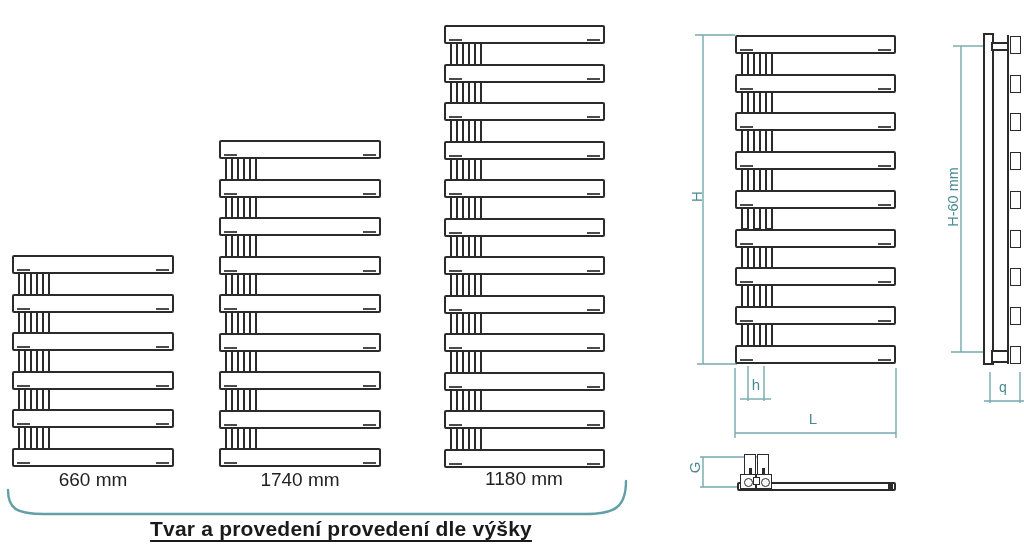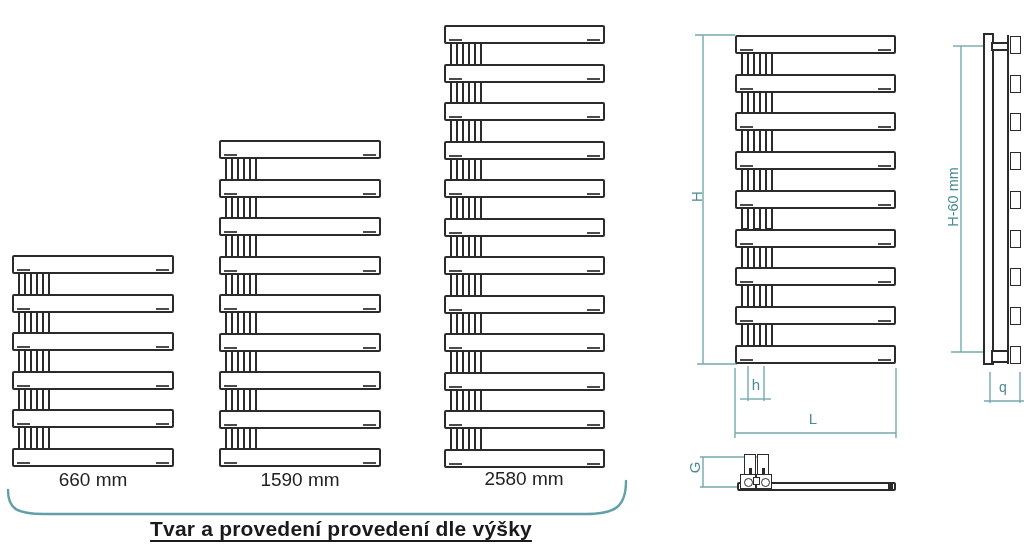--- a/index.html
+++ b/index.html
@@ -310,22 +310,22 @@
           <div class="endseam" style="right: 3px;"></div>
         </div>
         <div class="bar" style="left: 735px; top: 344.6px; width: 161px; height: 19px;">
           <div class="endseam" style="left: 3px;"></div>
           <div class="endseam" style="right: 3px;"></div>
         </div>
       </div>
     </div>
 
   <div class="size-label" style="left:38px;  top:469px;">660 mm</div>
-  <div class="size-label" style="left:245px; top:469px;">1590 mm</div>
-  <div class="size-label" style="left:469px; top:468px;">2580 mm</div>
+  <div class="size-label" style="left:245px; top:469px;">1740 mm</div>
+  <div class="size-label" style="left:469px; top:468px;">1180 mm</div>
 
   <div class="dim-label rot" style="left:684px; top:188px; width:24px;">H</div>
   <div class="dim-label" style="left:748px; top:376px; width:16px;">h</div>
   <div class="dim-label" style="left:801px; top:410px; width:24px;">L</div>
   <div class="dim-label rot" style="left:901px; top:189px; width:104px; font-size:14.5px;">H-60 mm</div>
   <div class="dim-label" style="left:996px; top:379px; width:14px; font-size:14px;">q</div>
   <div class="dim-label rot" style="left:682px; top:459px; width:24px;">G</div>
 
   <div>
     <div class="abs outline" style="left:983px; top:33px;  width:11px; height:332px;"></div>

